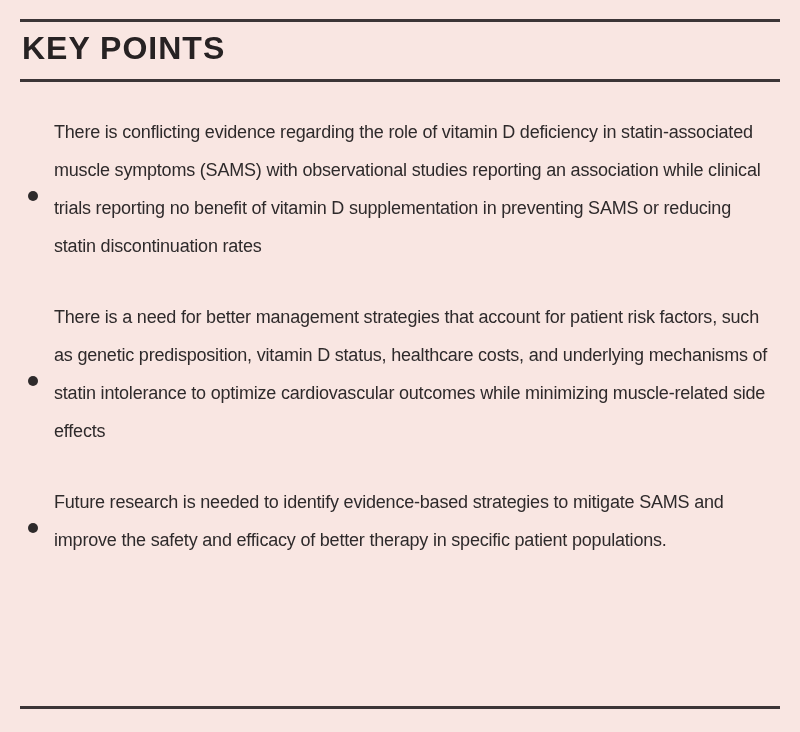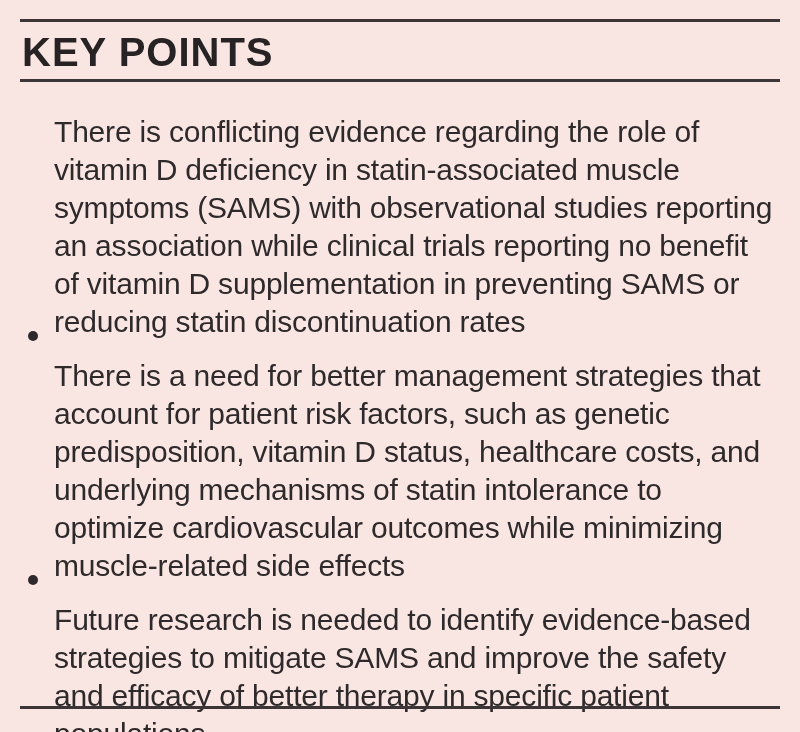--- a/index.html
+++ b/index.html
@@ -24,44 +24,44 @@
     background: #3c3537;
   }
   .rule-top    { top: 19px; }
   .rule-header { top: 79px; }
   .rule-bottom { top: 706px; }
   .panel-title {
     position: absolute;
     top: 32px;
     left: 22px;
     margin: 0;
-    font-size: 40px;
+    font-size: 32px;
     font-weight: bold;
     letter-spacing: 1px;
     color: #272223;
     line-height: 1;
   }
   .points-list {
     position: absolute;
     top: 113px;
     left: 28px;
     right: 26px;
     margin: 0;
     padding: 0;
     list-style: none;
   }
   .point {
     display: flex;
-    align-items: flex-end;
-    font-size: 30px;
+    align-items: center;
+    font-size: 18px;
     line-height: 38px;
     letter-spacing: -0.2px;
   }
   .point + .point {
-    margin-top: 16px;
+    margin-top: 33px;
   }
   .bullet-dot {
     flex: 0 0 auto;
     width: 10px;
     height: 10px;
     border-radius: 50%;
     background: #2e2a2b;
     margin: 14px 16px 0 0;
   }
   .point-text {

